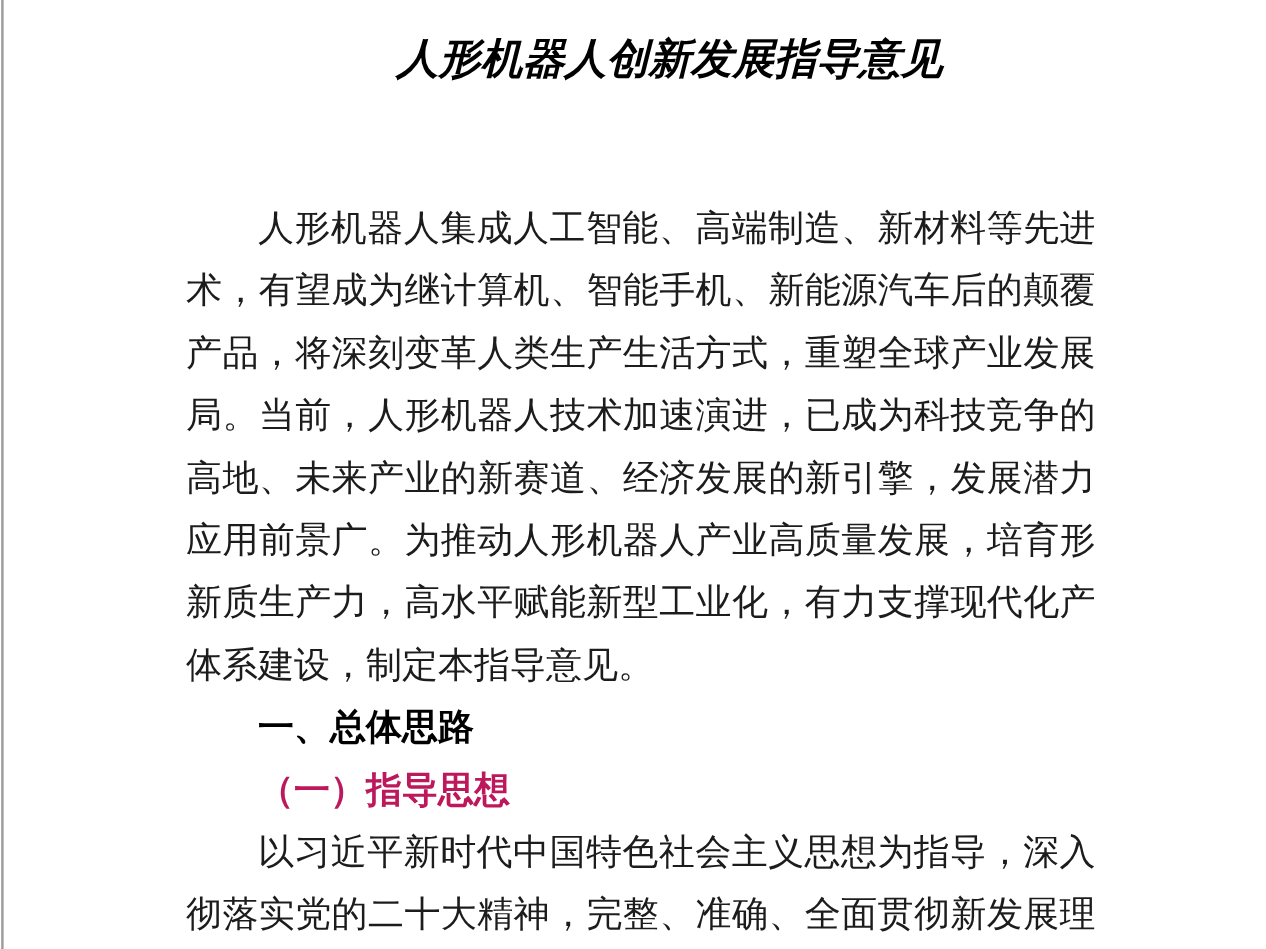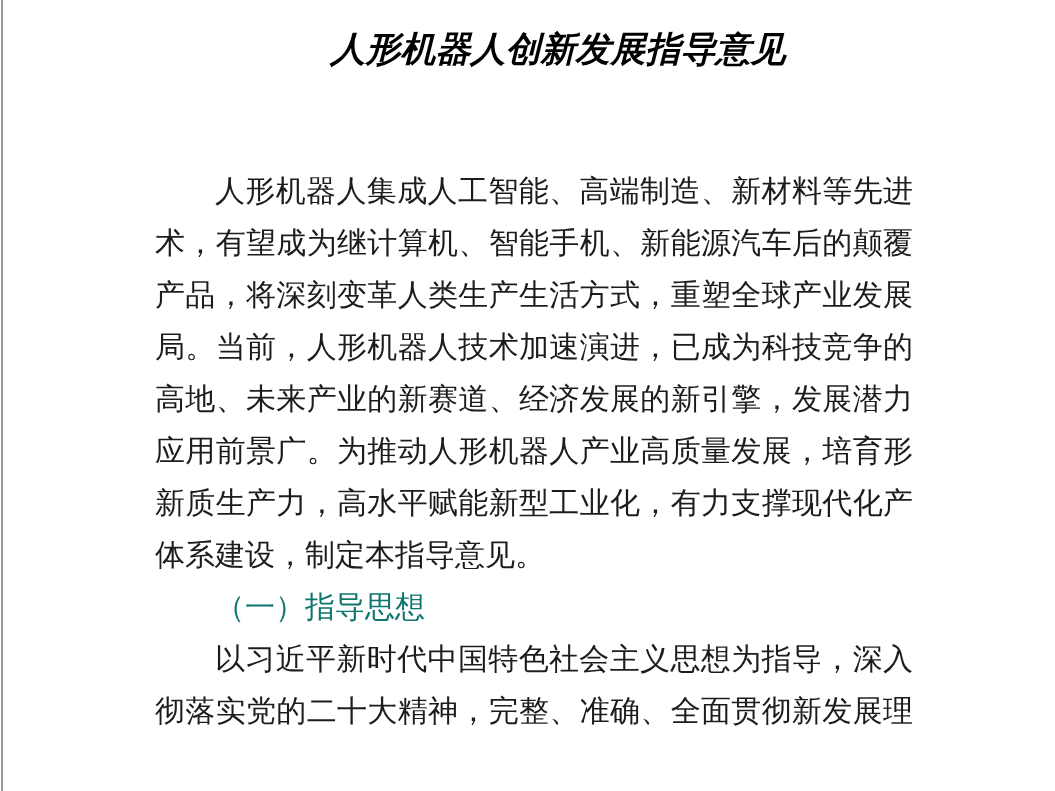--- a/index.html
+++ b/index.html
@@ -64,22 +64,22 @@
   }
   .heading-1 {
     font-family: "Liberation Sans", "DejaVu Sans", sans-serif;
     font-weight: bold;
     color: #000000;
     text-align: left;
     text-align-last: left;
   }
   .heading-2 {
     font-family: "Liberation Serif", "DejaVu Serif", serif;
-    font-weight: normal;
-    color: #0f766e;
+    font-weight: bold;
+    color: #be185d;
     text-align: right;
     text-align-last: left;
   }
 </style>
 </head>
 <body>
 
 <div class="page">
   <div class="left-edge-line"></div>
 
@@ -91,20 +91,21 @@
 
       <div class="line full indent">人形机器人集成人工智能、高端制造、新材料等先进技</div>
       <div class="line full">术，有望成为继计算机、智能手机、新能源汽车后的颠覆性</div>
       <div class="line full">产品，将深刻变革人类生产生活方式，重塑全球产业发展格</div>
       <div class="line full">局。当前，人形机器人技术加速演进，已成为科技竞争的新</div>
       <div class="line full">高地、未来产业的新赛道、经济发展的新引擎，发展潜力大、</div>
       <div class="line full">应用前景广。为推动人形机器人产业高质量发展，培育形成</div>
       <div class="line full">新质生产力，高水平赋能新型工业化，有力支撑现代化产业</div>
       <div class="line">体系建设，制定本指导意见。</div>
 
+      <div class="line heading-1 indent">一、总体思路</div>
 
       <div class="line heading-2 indent">（一）指导思想</div>
 
       <div class="line full indent">以习近平新时代中国特色社会主义思想为指导，深入贯</div>
       <div class="line full">彻落实党的二十大精神，完整、准确、全面贯彻新发展理念，</div>
 
     </div>
   </div>
 </div>
 

